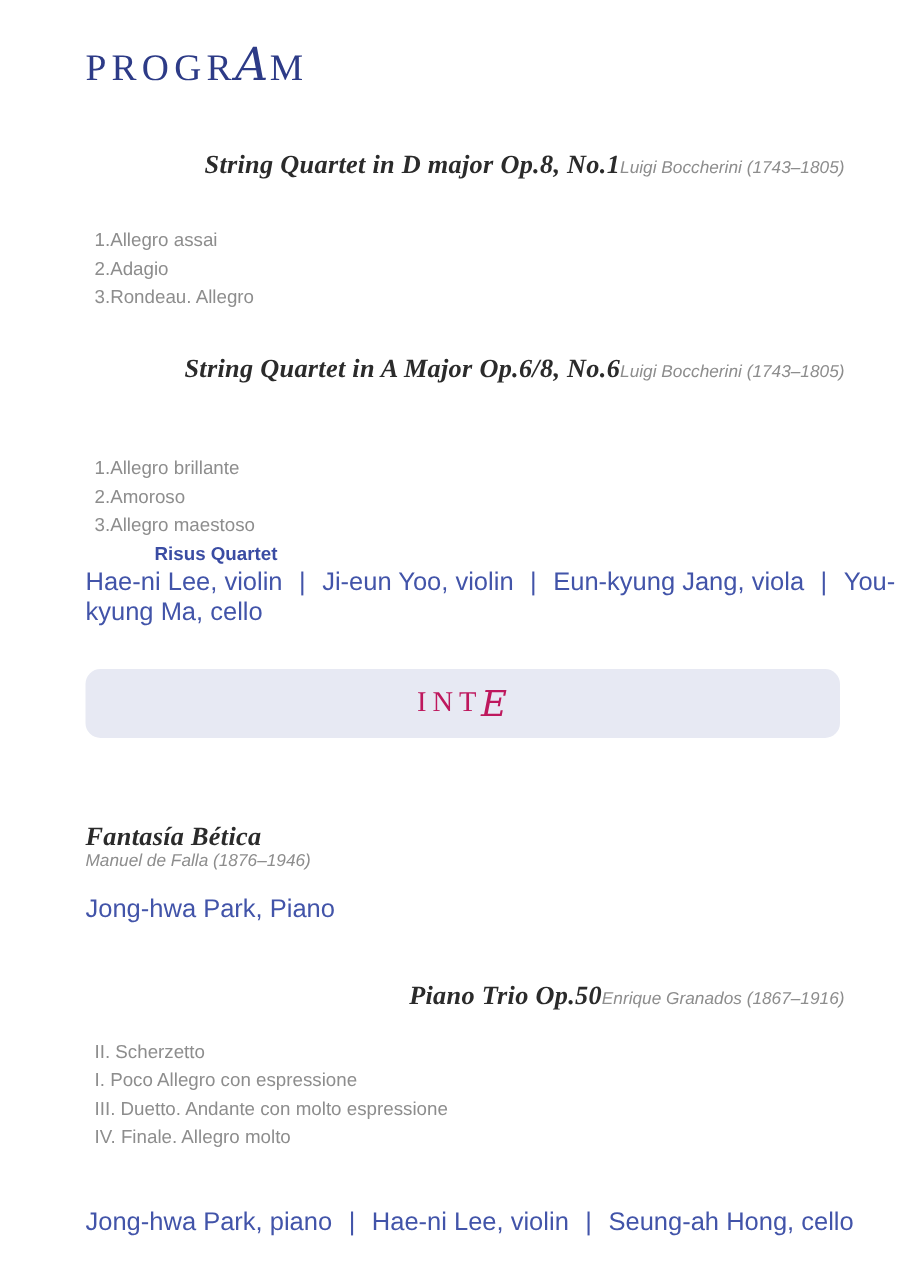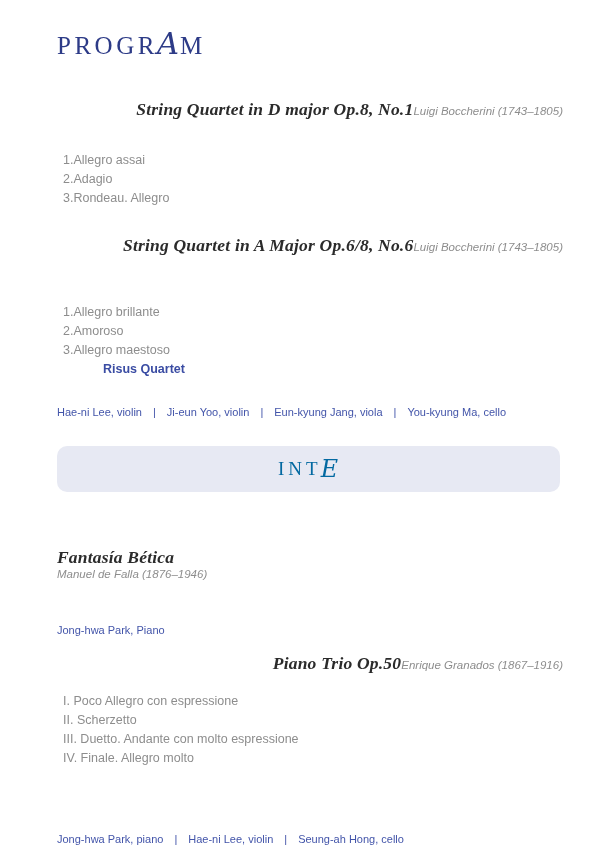--- a/index.html
+++ b/index.html
@@ -38,31 +38,31 @@
   }
 
   .movements {
     list-style:none;
     left:63px;
     font-size:12.5px; color:#8d8d8d;
     line-height:19px;
   }
 
   .ensemble-name { font-size:12.5px; font-weight:700; color:#3a4ca3;margin-left:46px; }
-  .performers { font-size:11px; color:#4254a9;margin-top:28px; }
+  .performers { font-size:17px; color:#4254a9; }
   .sep { margin:0 11px; color:#4254a9; }
 
   .banner {
     position:absolute; left:57px; top:446px;
     width:503px; height:46px;
     background:#e7e9f3;
     border-radius:10px;
     display:flex; align-items:center; justify-content:center;
     font-family:"Liberation Serif","DejaVu Serif",serif;
-    font-size:19px; color:#0369a1; letter-spacing:4px;text-align:center;
+    font-size:19px; color:#be185d; letter-spacing:4px;text-align:center;
   }
   .banner .script-letter { font-size:1.25em; }
 
   
   .piece1-row   { top:99px; }
   .piece1-mvts  { top:134px;margin-top:17px; }
   .piece2-row   { top:235px; }
   .piece2-mvts  { top:270px;margin-top:33px; }
   .ensemble-nm  { top:362px; }
   .ensemble-pf  { top:378px; }
@@ -115,22 +115,22 @@
     <span class="piece-title">Fantasía Bética</span>
     <span class="composer">Manuel de Falla (1876–1946)</span>
   </div>
   <div class="abs performers piece3-pf">Jong-hwa Park, Piano</div>
 
   <div class="abs row piece4-row">
     <span class="piece-title">Piano Trio Op.50</span>
     <span class="composer">Enrique Granados (1867–1916)</span>
   </div>
   <ul class="abs movements piece4-mvts">
+    <li>II. Scherzetto</li>
     <li>I. Poco Allegro con espressione</li>
-    <li>II. Scherzetto</li>
     <li>III. Duetto. Andante con molto espressione</li>
     <li>IV. Finale. Allegro molto</li>
   </ul>
 
   <div class="abs performers final-pf">
     <span>Jong-hwa Park, piano</span><span class="sep">|</span><span>Hae-ni Lee, violin</span><span class="sep">|</span><span>Seung-ah Hong, cello</span>
   </div>
 
 </div>
 

